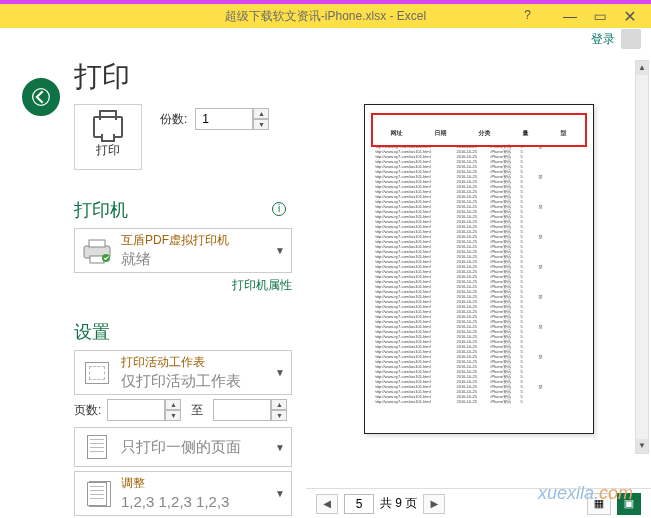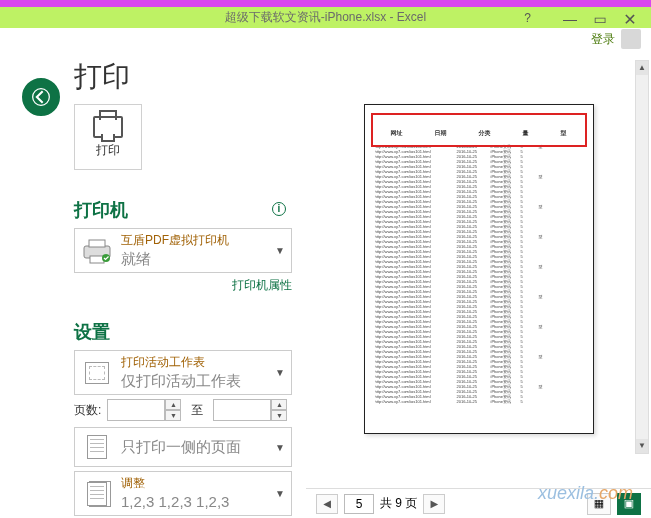--- a/index.html
+++ b/index.html
@@ -1,42 +1,42 @@
 <!DOCTYPE html>
 <html><head>
 <meta charset="utf-8">
 <style>
 *{box-sizing:border-box;margin:0;padding:0;font-family:"Microsoft YaHei",Arial,sans-serif}
 body{width:651px;height:518px;background:#fff;position:relative;overflow:hidden}
-.titlebar{height:28px;background:#bef264;border-top:7px solid #d946ef;display:flex;align-items:center;justify-content:center;position:relative;font-size:12px;color:#6b6b6b}
+.titlebar{height:28px;background:#fde047;border-top:4px solid #d946ef;display:flex;align-items:center;justify-content:center;position:relative;font-size:12px;color:#6b6b6b}
 .titlebar .winbtns{position:absolute;right:8px;top:2px;display:flex;align-items:center;gap:4px}
 .winbtn{width:26px;height:20px;display:flex;align-items:center;justify-content:center;color:#555;font-size:14px}
 .winbtn.close{color:#555;font-size:16px}
 .helpq{position:absolute;right:120px;top:4px;color:#555}
-.loginrow{height:22px;display:flex;justify-content:flex-end;align-items:center;padding-right:10px;font-size:12px;color:#4d7c0f;gap:6px}
+.loginrow{height:22px;display:flex;justify-content:flex-end;align-items:center;padding-right:10px;font-size:12px;color:#0f766e;gap:6px}
 .avatar{width:20px;height:20px;background:#d8d8d8;border-radius:2px}
 .backstage{display:flex;height:468px}
 .backbar{width:26px;background:#fff;position:relative}
 .backbtn{position:absolute;left:22px;top:28px;width:38px;height:38px;border-radius:50%;background:#0e7245;border:2px solid #0e7245;display:flex;align-items:center;justify-content:center}
 .backbtn svg{width:20px;height:20px}
 .leftpane{width:280px;padding:10px 14px 0 48px;position:relative}
 .pgtitle{font-size:28px;color:#333;font-weight:300;margin-bottom:8px;margin-top:-2px}
 .printrow{display:flex;align-items:flex-start;gap:18px;margin-bottom:28px}
 .printbtn{width:68px;height:66px;border:1px solid #d0d0d0;display:flex;flex-direction:column;align-items:center;justify-content:center;gap:4px}
 .printbtn .picon{width:30px;height:22px;border:2px solid #555;border-radius:2px;position:relative}
 .printbtn .picon::before{content:"";position:absolute;top:-8px;left:4px;right:4px;height:8px;border:2px solid #555;border-bottom:none}
 .printbtn .picon::after{content:"";position:absolute;bottom:-6px;left:6px;right:6px;height:6px;border:2px solid #555;border-top:none;background:#fff}
 .printbtn span{font-size:12px;color:#333}
 .copies{display:flex;align-items:center;gap:8px;margin-top:4px}
 .copies label{font-size:12px;color:#333}
 .spinner{display:flex}
 .spinner input{width:58px;height:22px;border:1px solid #bbb;padding:0 6px;font-size:12px}
 .spinbtns{display:flex;flex-direction:column}
 .spinbtns div{width:16px;height:11px;border:1px solid #bbb;font-size:7px;text-align:center;line-height:9px;color:#555;background:#f4f4f4}
-.sect{font-size:18px;color:#0e7245;margin:2px 0 6px 0;font-weight:700;position:relative}
+.sect{font-size:18px;color:#0e7245;margin:2px 0 6px 0;font-weight:400;position:relative}
 .sect .info{position:absolute;right:6px;top:4px;width:14px;height:14px;border:1px solid #0e7245;border-radius:50%;font-size:10px;text-align:center;line-height:12px;color:#0e7245}
 .dd{border:1px solid #ccc;display:flex;align-items:center;padding:4px 6px;gap:8px;margin-bottom:4px;position:relative;min-height:40px;background:#fff}
 .dd .ddic{width:32px;height:28px;flex-shrink:0;display:flex;align-items:center;justify-content:center}
 .dd .ddtxt{flex:1;font-size:12px;line-height:1.3}
 .dd .ddtxt .t1{color:#a16207}
 .dd .ddtxt .t2{color:#888;font-size:15px}
 .dd .caret{width:10px;color:#555;font-size:10px}
 .proplink{text-align:right;font-size:12px;margin-bottom:26px}
 .proplink a{color:#0e7245;text-decoration:none}
 .pgfields{display:flex;align-items:center;gap:6px;margin-bottom:6px;font-size:12px;color:#333}
@@ -97,20 +97,30 @@
   </div>
 
   <div class="leftpane">
     <div class="pgtitle">打印</div>
 
     <div class="printrow">
       <div class="printbtn">
         <div class="picon"></div>
         <span>打印</span>
       </div>
+      <div class="copies">
+        <label>份数:</label>
+        <div class="spinner">
+          <input value="1" style="">
+          <div class="spinbtns">
+            <div>▲</div>
+            <div>▼</div>
+          </div>
+        </div>
+      </div>
     </div>
 
     <div class="sect">
       <span>打印机</span>
       <span class="info">i</span>
     </div>
     <div class="dd">
       <div class="ddic">
         <svg viewBox="0 0 32 26">
             <rect x="3" y="8" width="26" height="12" rx="2" fill="#ddd" stroke="#888"></rect>

